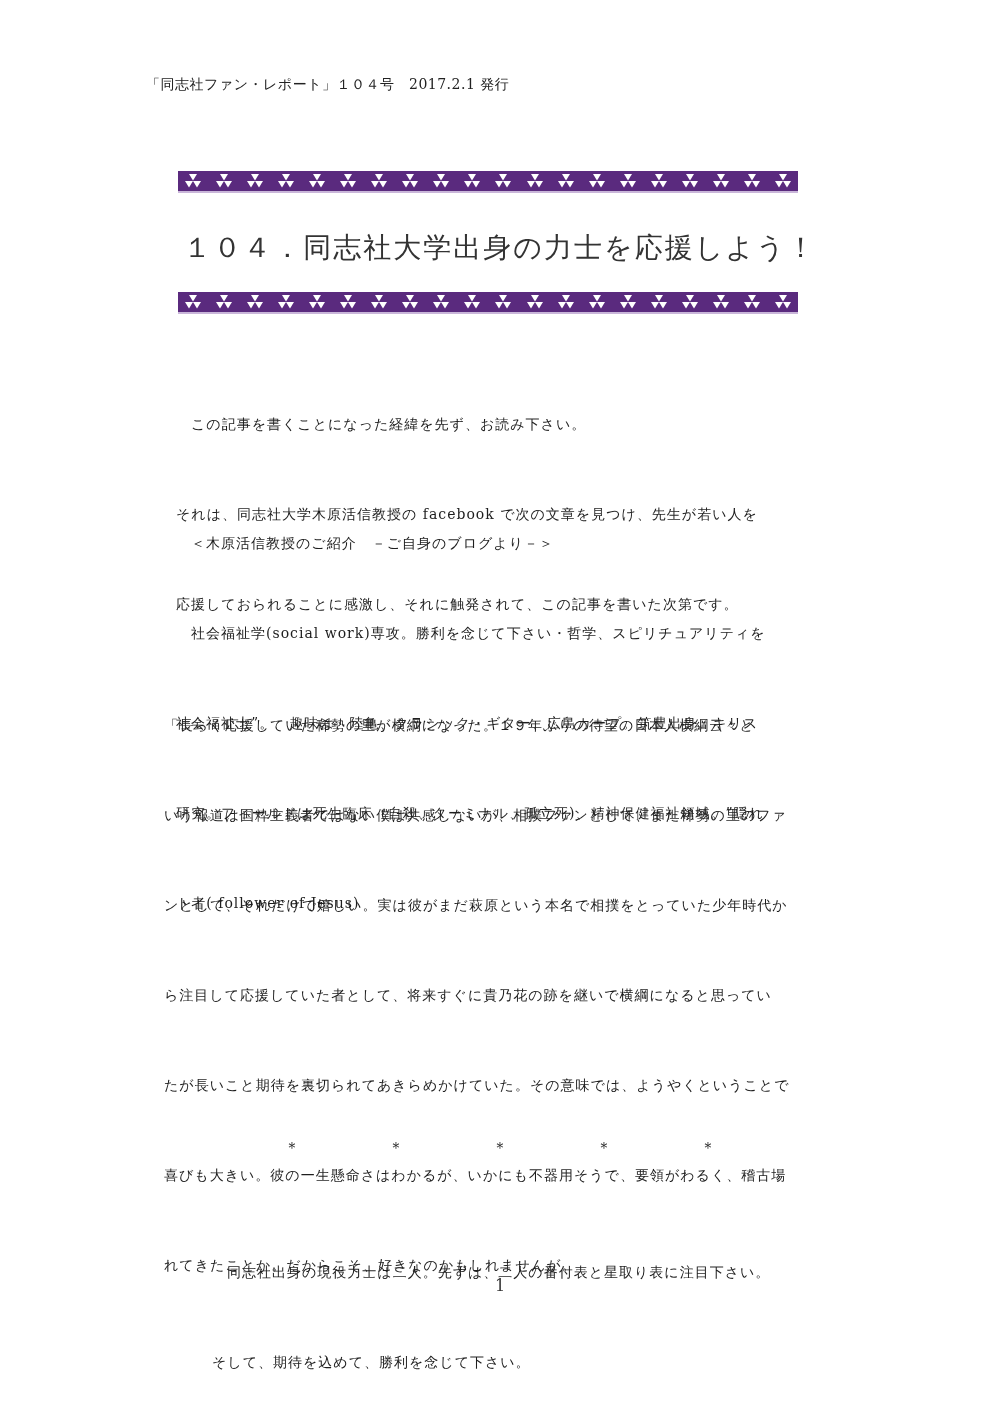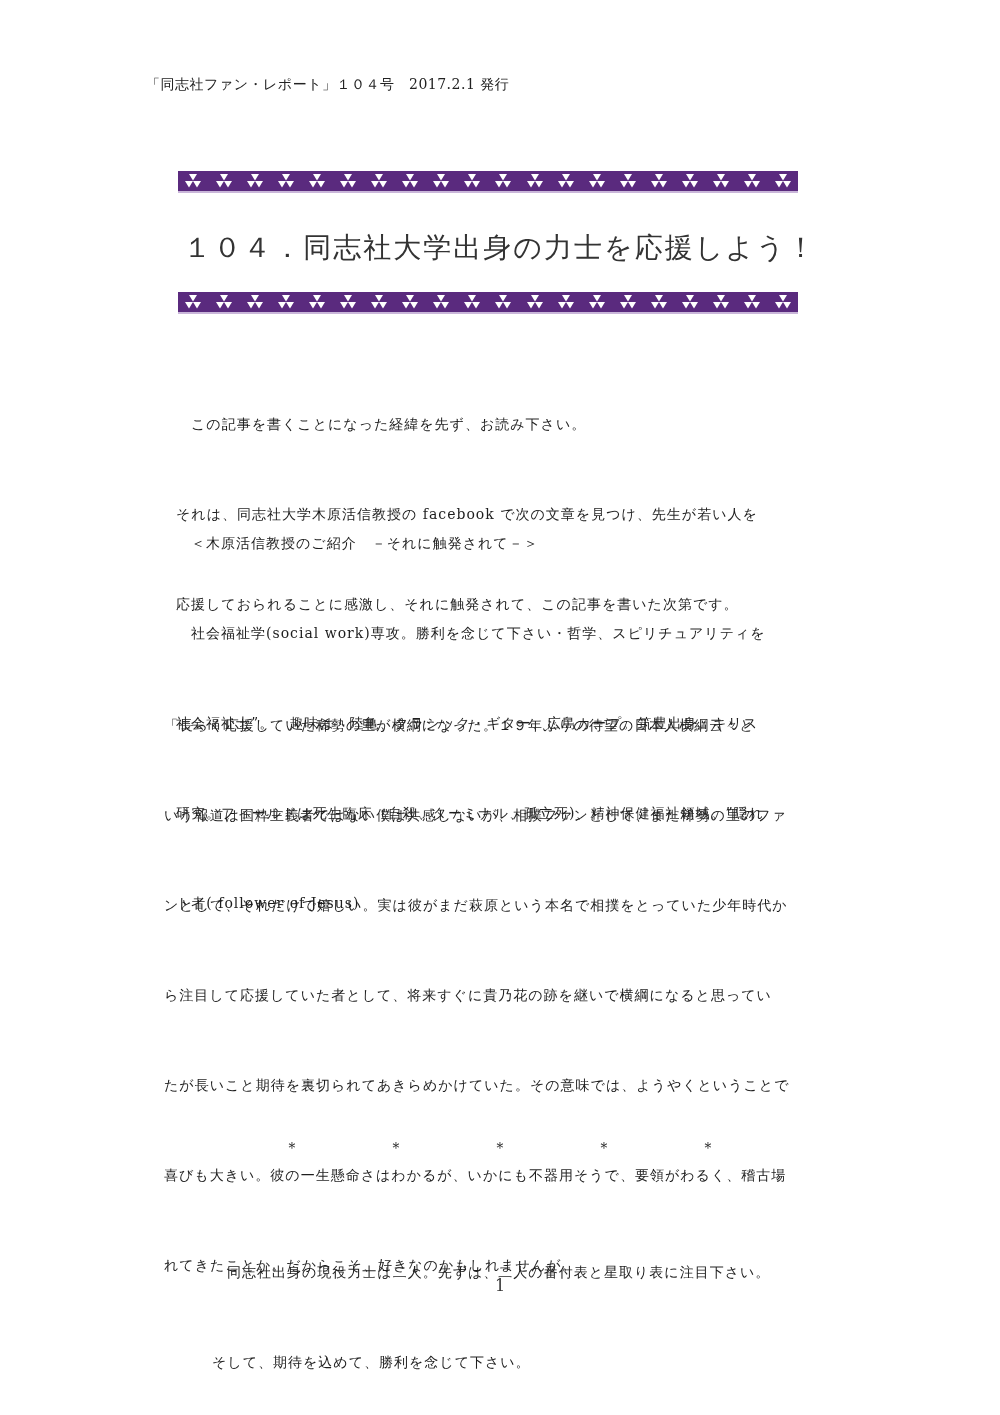--- a/index.html
+++ b/index.html
@@ -343,21 +343,21 @@
     </span>
   </div>
 
 <div class="para intro">
   <div>　この記事を書くことになった経緯を先ず、お読み下さい。</div>
   <div>それは、同志社大学木原活信教授の facebook で次の文章を見つけ、先生が若い人を</div>
   <div>応援しておられることに感激し、それに触発されて、この記事を書いた次第です。</div>
 </div>
 
 <div class="para profile">
-  <div>　＜木原活信教授のご紹介　－それに触発されて－＞</div>
+  <div>　＜木原活信教授のご紹介　－ご自身のブログより－＞</div>
   <div>　社会福祉学(social work)専攻。勝利を念じて下さい・哲学、スピリチュアリティを</div>
   <div>社会福祉士”。　趣味は、陸亀、クラシック・ギター、広島カープ。筑豊出身。キリス</div>
   <div>研究。フィールドは死生臨床（自殺、ターミナル、孤立死)、精神保健福祉領域。”隠れ</div>
   <div>ト者( follower of Jesus)</div>
 </div>
 
 <div class="para quote">
   <div>「長らく応援していた稀勢の里が横綱になった。１９年ぶりの待望の日本人横綱云々と</div>
   <div>いう報道は国粋主義者ではない僕は共感しないが、相撲ファンとして、また稀勢の里のファ</div>
   <div>ンとして、それだけで嬉しい。実は彼がまだ萩原という本名で相撲をとっていた少年時代か</div>

